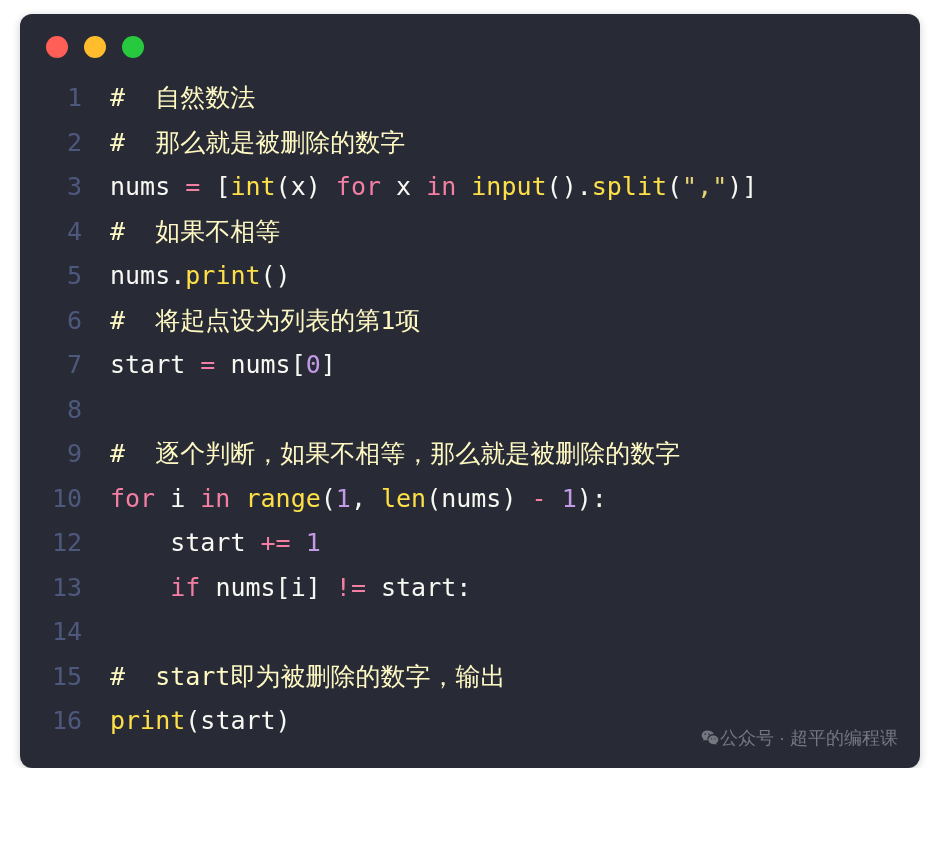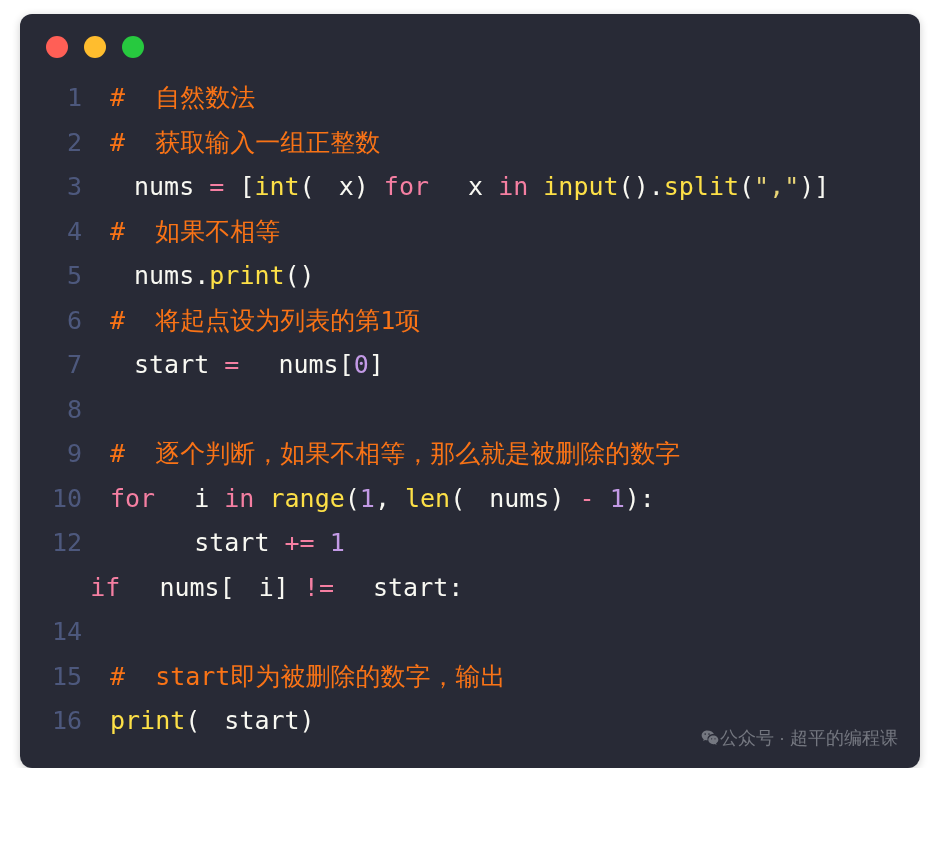--- a/index.html
+++ b/index.html
@@ -49,28 +49,28 @@
     opacity: 0.65;
     user-select: none;
     padding-right: 28px;
     font-size: 25px;
   }
   .code-content {
     white-space: pre;
   }
 
   
-  .c-comment { color: #f97316; }
+  .c-comment { color: #fef9c3; }
   .c-text    { color: #f8f8f2; }
   .c-op      { color: #f57fa2; }     
   .c-kw      { color: #f57fa2; text-align: right; }
   .c-func    { color: #fde047; }     
   .c-num     { color: #c39ae6; }     
   .c-str     { color: #e8d477; }     
-  .c-ident   { color: #f8f8f2; margin-left: 24px; }
+  .c-ident   { color: #f8f8f2; }
   .c-paren   { color: #f8f8f2; }
 
   .watermark {
     position: absolute;
     right: 22px;
     bottom: 18px;
     display: flex;
     align-items: center;
     color: #8e9199;
     font-size: 18px;
@@ -91,31 +91,31 @@
 
   <div class="titlebar">
     <div class="dot red"></div>
     <div class="dot yellow"></div>
     <div class="dot green"></div>
   </div>
 
   <div class="code-area" id="code-area">
 
   <div class="code-line"><span class="lineno">1</span><span class="code-content"><span class="c-comment">#  自然数法</span></span></div>
-      <div class="code-line"><span class="lineno">2</span><span class="code-content"><span class="c-comment">#  获取输入一组正整数</span></span></div>
+      <div class="code-line"><span class="lineno">2</span><span class="code-content"><span class="c-comment">#  那么就是被删除的数字</span></span></div>
       <div class="code-line"><span class="lineno">3</span><span class="code-content"><span class="c-ident">nums </span><span class="c-op">=</span><span class="c-text"> [</span><span class="c-func">int</span><span class="c-paren">(</span><span class="c-ident">x</span><span class="c-paren">) </span><span class="c-kw">for</span><span class="c-ident"> x </span><span class="c-kw">in</span><span class="c-text"> </span><span class="c-func">input</span><span class="c-paren">()</span><span class="c-text">.</span><span class="c-func">split</span><span class="c-paren">(</span><span class="c-str">","</span><span class="c-paren">)]</span></span></div>
       <div class="code-line"><span class="lineno">4</span><span class="code-content"><span class="c-comment">#  如果不相等</span></span></div>
       <div class="code-line"><span class="lineno">5</span><span class="code-content"><span class="c-ident">nums</span><span class="c-text">.</span><span class="c-func">print</span><span class="c-paren">()</span></span></div>
       <div class="code-line"><span class="lineno">6</span><span class="code-content"><span class="c-comment">#  将起点设为列表的第1项</span></span></div>
       <div class="code-line"><span class="lineno">7</span><span class="code-content"><span class="c-ident">start </span><span class="c-op">=</span><span class="c-ident"> nums</span><span class="c-paren">[</span><span class="c-num">0</span><span class="c-paren">]</span></span></div>
       <div class="code-line"><span class="lineno">8</span></div>
       <div class="code-line"><span class="lineno">9</span><span class="code-content"><span class="c-comment">#  逐个判断，如果不相等，那么就是被删除的数字</span></span></div>
       <div class="code-line"><span class="lineno">10</span><span class="code-content"><span class="c-kw">for</span><span class="c-ident"> i </span><span class="c-kw">in</span><span class="c-text"> </span><span class="c-func">range</span><span class="c-paren">(</span><span class="c-num">1</span><span class="c-text">, </span><span class="c-func">len</span><span class="c-paren">(</span><span class="c-ident">nums</span><span class="c-paren">)</span><span class="c-text"> </span><span class="c-op">-</span><span class="c-text"> </span><span class="c-num">1</span><span class="c-paren">):</span></span></div>
       <div class="code-line"><span class="lineno">12</span><span class="code-content"><span class="c-text">    </span><span class="c-ident">start </span><span class="c-op">+=</span><span class="c-text"> </span><span class="c-num">1</span></span></div>
-      <div class="code-line"><span class="code-content"><span class="c-text">    </span><span class="c-kw">if</span><span class="c-ident"> nums</span><span class="c-paren">[</span><span class="c-ident">i</span><span class="c-paren">] </span><span class="c-op">!=</span><span class="c-ident"> start</span><span class="c-paren">:</span></span></div>
+      <div class="code-line"><span class="lineno">13</span><span class="code-content"><span class="c-text">    </span><span class="c-kw">if</span><span class="c-ident"> nums</span><span class="c-paren">[</span><span class="c-ident">i</span><span class="c-paren">] </span><span class="c-op">!=</span><span class="c-ident"> start</span><span class="c-paren">:</span></span></div>
       <div class="code-line"><span class="lineno">14</span></div>
       <div class="code-line"><span class="lineno">15</span><span class="code-content"><span class="c-comment">#  start即为被删除的数字，输出</span></span></div>
       <div class="code-line"><span class="lineno">16</span><span class="code-content"><span class="c-func">print</span><span class="c-paren">(</span><span class="c-ident">start</span><span class="c-paren">)</span></span></div>
     </div>
 
   <div class="watermark">
     <svg class="wm-icon" viewBox="0 0 24 24">
       <path d="M8.5 3C4.91 3 2 5.69 2 9c0 1.82.95 3.45 2.45 4.56l-.62 2.06 2.27-1.24c.76.22 1.57.35 2.4.35.24 0 .48-.01.71-.03-.15-.5-.23-1.02-.23-1.56 0-3.2 3.06-5.79 6.83-5.79.33 0 .66.02.98.06C15.96 4.83 12.54 3 8.5 3zm-2.3 3.4a.95.95 0 1 1 0 1.9.95.95 0 0 1 0-1.9zm4.6 0a.95.95 0 1 1 0 1.9.95.95 0 0 1 0-1.9zM16 9c-3.31 0-6 2.33-6 5.21 0 2.88 2.69 5.21 6 5.21.64 0 1.26-.08 1.84-.24l2.01 1.1-.55-1.82C21.02 17.45 22 15.98 22 14.21 22 11.33 19.31 9 16 9zm-2 3.2a.8.8 0 1 1 0 1.6.8.8 0 0 1 0-1.6zm4 0a.8.8 0 1 1 0 1.6.8.8 0 0 1 0-1.6z"></path>
     </svg>
     <span>公众号 · 超平的编程课</span>

